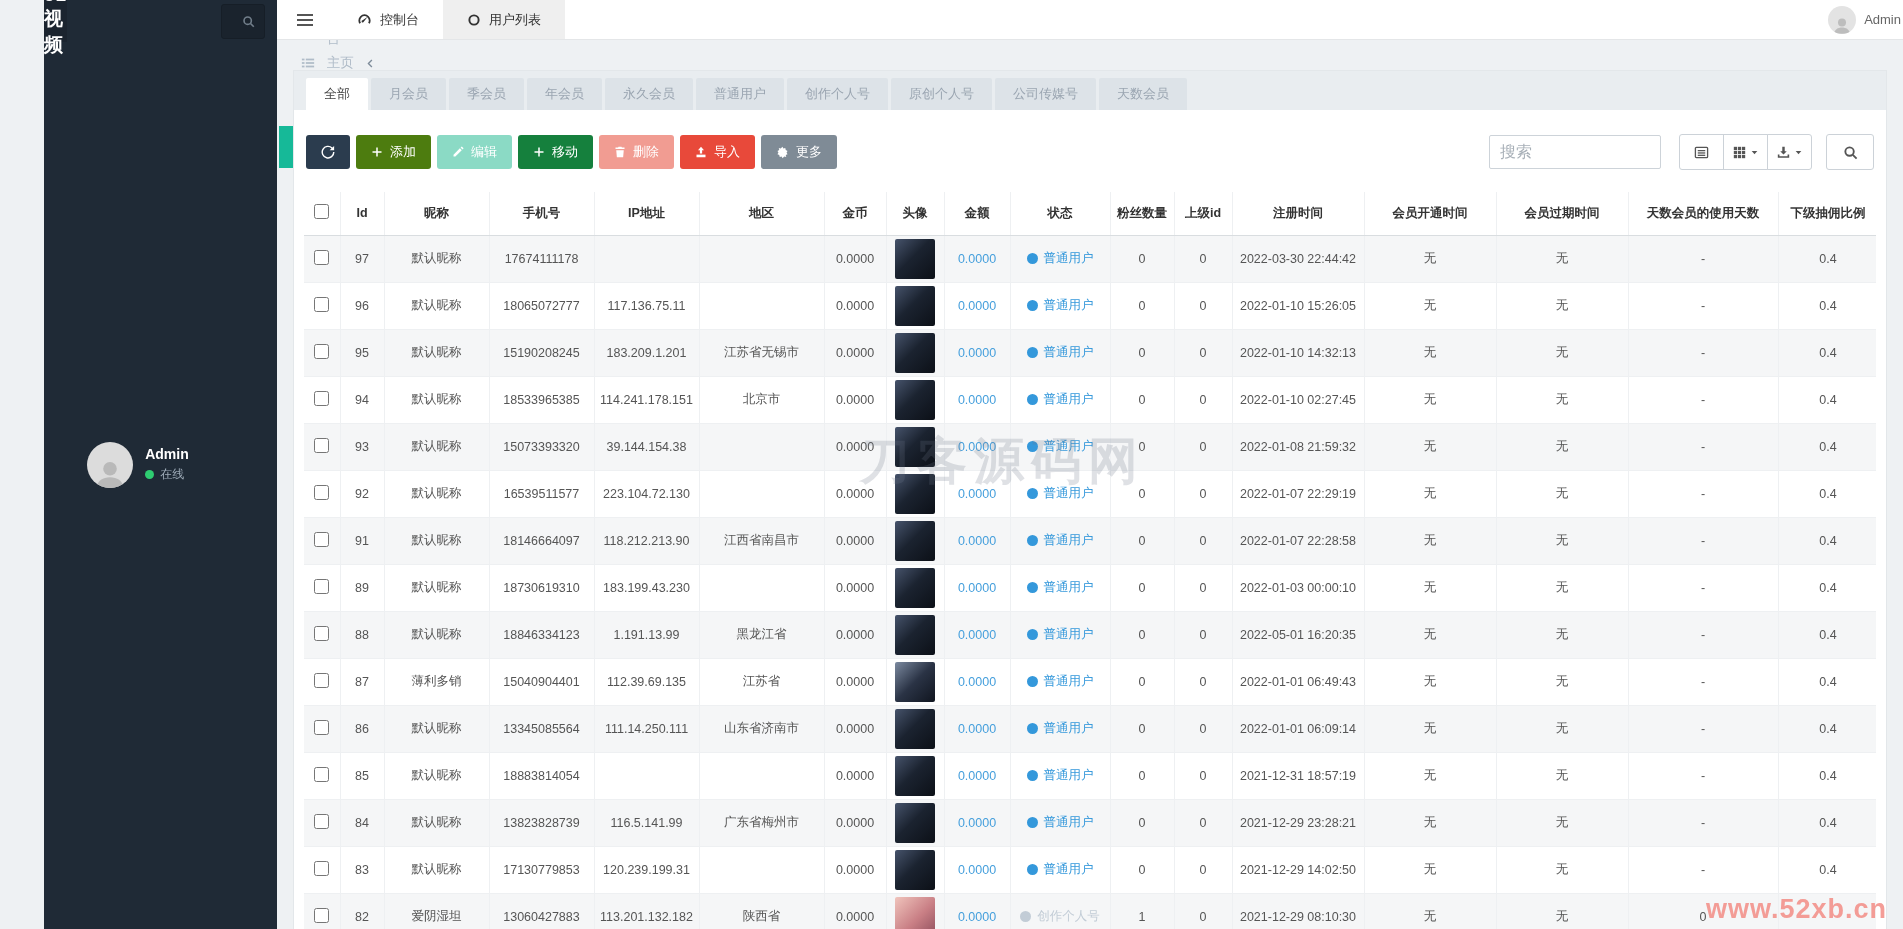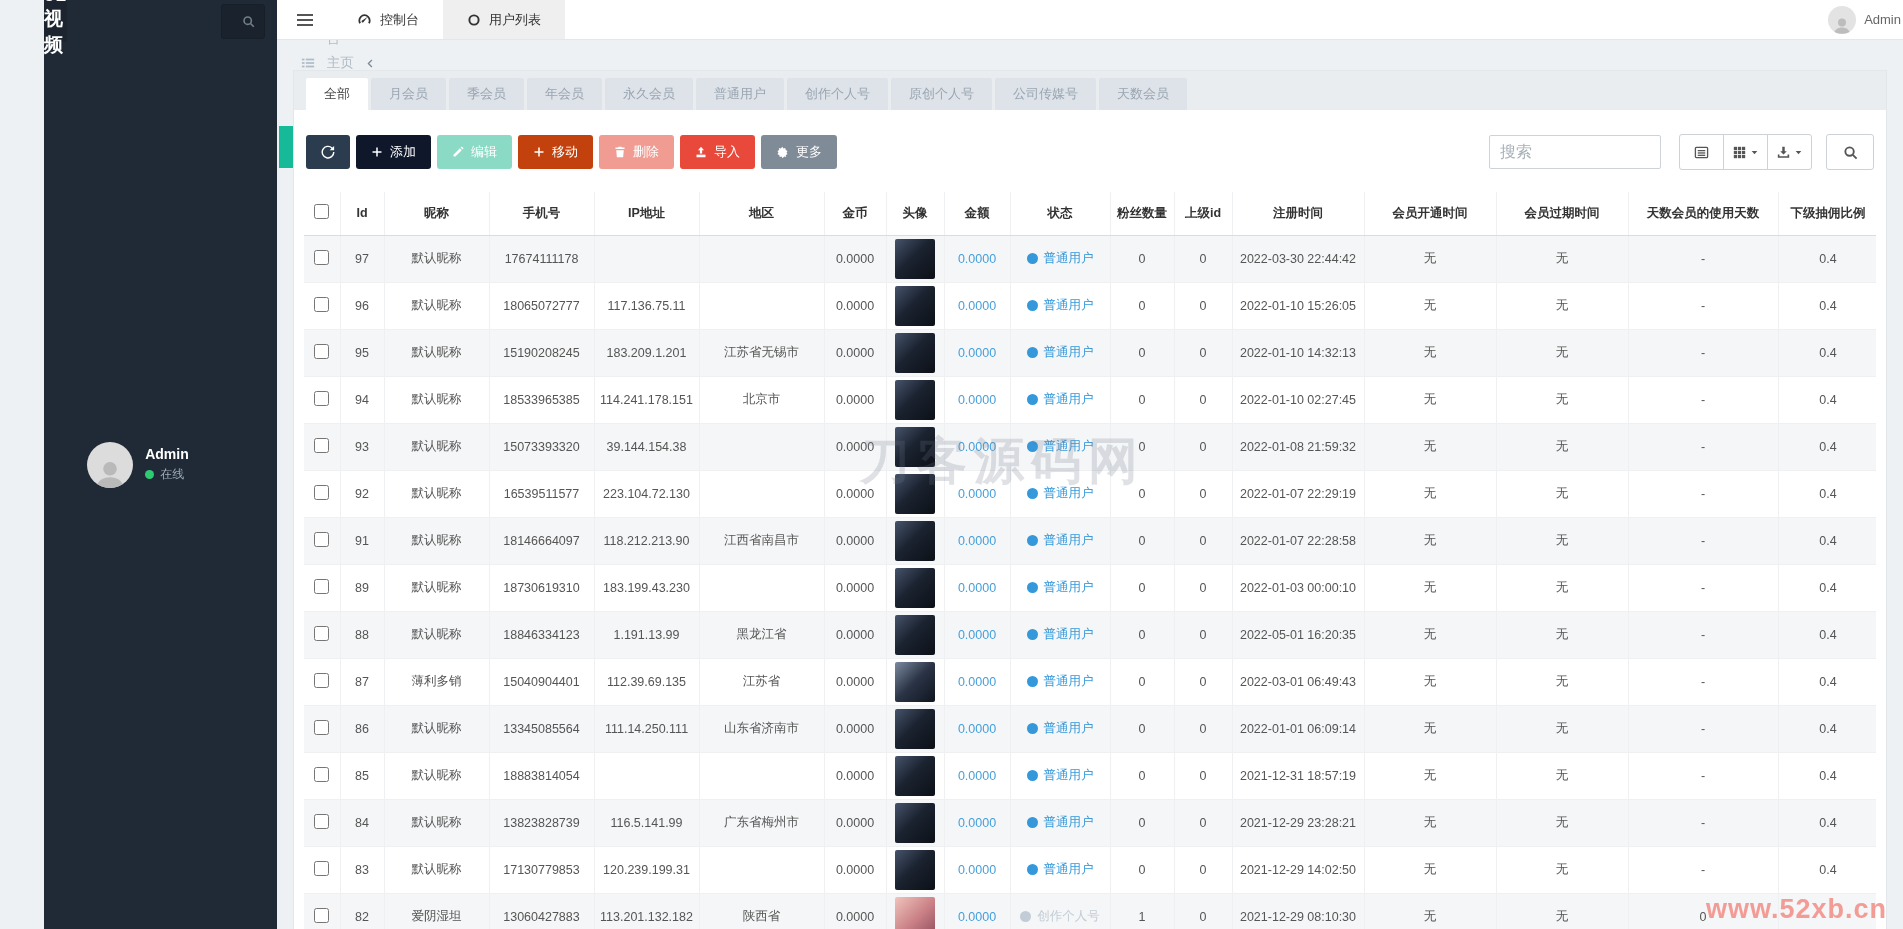--- a/index.html
+++ b/index.html
@@ -299,37 +299,37 @@
         <div class="panel-body">
           <div class="toolbar">
             <div style="display:flex;align-items:center;">
                 <button class="tbtn" style="background: rgb(43, 60, 78);">
                   <span style="display: inline-flex;">
                     <svg width="14" height="14" viewBox="0 0 16 16" fill="currentColor">
                       <path d="M13.8 8A5.8 5.8 0 1 1 12 3.9l-2.1 2H15V1l-1.9 1.8A7.4 7.4 0 1 0 15.4 8z"></path>
                     </svg>
                   </span>
                 </button>
-                <button class="tbtn" style="background: #0f172a; font-family: Liberation Serif, serif;">
+                <button class="tbtn" style="background: #4d7c0f; font-family: Liberation Serif, serif;">
                   <span style="display: inline-flex;">
                     <svg width="12" height="12" viewBox="0 0 16 16" fill="currentColor">
                       <path d="M7 2h2v5h5v2H9v5H7V9H2V7h5z"></path>
                     </svg>
                   </span>
                   <span>添加</span>
                 </button>
                 <button class="tbtn" style="background: rgb(139, 218, 197);">
                   <span style="display: inline-flex;">
                     <svg width="12" height="12" viewBox="0 0 16 16" fill="currentColor">
                       <path d="M2 11.5 10.5 3 13 5.5 4.5 14H2zM11.5 2 13 .5 15.5 3 14 4.5z"></path>
                     </svg>
                   </span>
                   <span>编辑</span>
                 </button>
-                <button class="tbtn" style="background: #c2410c;">
+                <button class="tbtn" style="background: #15803d;">
                   <span style="display: inline-flex;">
                     <svg width="12" height="12" viewBox="0 0 16 16" fill="currentColor">
                       <path d="M7 2h2v5h5v2H9v5H7V9H2V7h5z"></path>
                     </svg>
                   </span>
                   <span>移动</span>
                 </button>
                 <button class="tbtn" style="background: rgb(241, 156, 146);">
                   <span style="display: inline-flex;">
                     <svg width="12" height="12" viewBox="0 0 16 16" fill="currentColor">
@@ -693,21 +693,21 @@
                     <td>
                       <div class="avatar dark2"></div>
                     </td>
                     <td><span class="amount-link">0.0000</span></td>
                     <td><span class="status">
                         <span class="sdot"></span>
                         <span>普通用户</span>
                       </span></td>
                     <td>0</td>
                     <td>0</td>
-                    <td>2022-03-01 06:49:43</td>
+                    <td>2022-01-01 06:49:43</td>
                     <td>无</td>
                     <td>无</td>
                     <td>-</td>
                     <td>0.4</td>
                     <td class="col-flag"></td>
                   </tr>
                   <tr>
                     <td><input type="checkbox" style=""></td>
                     <td>86</td>
                     <td>默认昵称</td>

